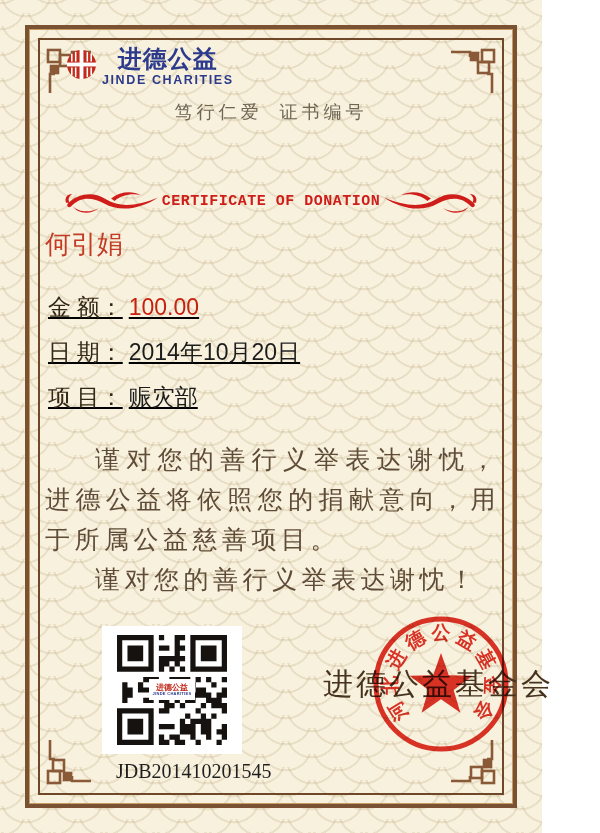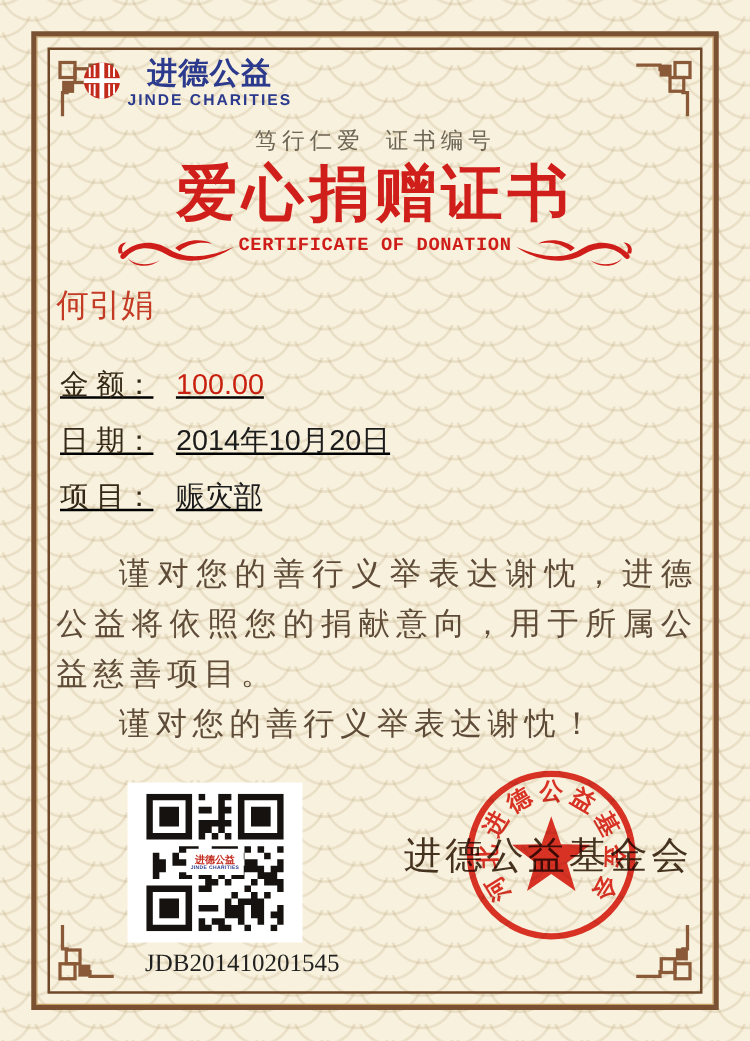--- a/index.html
+++ b/index.html
@@ -1,18 +1,18 @@
 <!DOCTYPE html>
 <html><head>
 <meta charset="utf-8">
 <style>
   html,body{margin:0;padding:0;}
   body{width:600px;height:833px;overflow:hidden;}
   .cert{
-    position:relative;width:600px;height:833px;
+    position:relative;width:542px;height:833px;
     background-color:#f8f1dd;
     background-image:
       radial-gradient(circle farthest-side at 50% -9px, rgba(0,0,0,0) 69%, rgba(176,152,106,.20) 70%, rgba(176,152,106,.20) 75%, rgba(0,0,0,0) 76%),
       radial-gradient(circle farthest-side at 50% -9px, rgba(0,0,0,0) 69%, rgba(176,152,106,.20) 70%, rgba(176,152,106,.20) 75%, rgba(0,0,0,0) 76%);
     background-size:52px 26px;
     background-position:0 0,26px 13px;
     font-family:"Liberation Serif","DejaVu Serif",serif;
   }
   .outer-frame{position:absolute;left:25px;top:25px;right:25px;bottom:25px;border:4px solid #7b5133;box-shadow:inset 0 0 0 1px #c69c62;}
   .inner-frame{position:absolute;left:38px;top:38px;right:38px;bottom:38px;border:2px solid #6f482a;}
@@ -23,31 +23,31 @@
   .corner.bl{left:41px;bottom:43px;transform:rotate(270deg);}
 
   .logo-row{position:absolute;left:66px;top:46px;display:flex;align-items:flex-start;}
   .logo-icon{width:31px;height:31px;margin-top:3px;}
   .logo-texts{margin-left:5px;display:flex;flex-direction:column;align-items:center;}
   .logo-cn{font-size:24px;font-weight:bold;color:#2b3a8c;letter-spacing:1px;line-height:1.15;}
   .logo-en{font-size:12.5px;font-weight:bold;color:#2b3a8c;letter-spacing:1.6px;font-family:"Liberation Sans","DejaVu Sans",sans-serif;line-height:1.1;}
 
   .tagline{position:absolute;left:0;right:0;top:100px;text-align:center;font-size:18px;letter-spacing:4px;color:#6e6554;white-space:pre;}
   .title{position:absolute;left:0;right:0;top:122px;margin:0;text-align:center;font-size:49px;font-weight:600;letter-spacing:4px;color:#d01f1a;}
-  .subtitle-row{position:absolute;left:0;right:0;top:188px;display:flex;justify-content:center;align-items:flex-start;gap:1px;}
+  .subtitle-row{position:absolute;left:0;right:0;top:188px;display:flex;justify-content:center;align-items:center;gap:1px;}
   .subtitle{font-family:"Liberation Mono","DejaVu Sans Mono",monospace;font-weight:bold;font-size:15px;letter-spacing:.5px;color:#cf1d19;white-space:nowrap;}
   .flourish{width:98px;height:26px;flex:none;}
   .flourish.right{transform:scaleX(-1);}
 
   .name{position:absolute;left:45px;top:227px;font-size:26px;font-weight:500;color:#c43b25;font-family:"Liberation Sans","DejaVu Sans",sans-serif;}
 
   .fields{position:absolute;left:48px;top:292px;}
   .frow{display:flex;align-items:baseline;height:45px;text-decoration:underline;}
   .flabel{font-size:23px;color:#342817;font-weight:500;}
-  .fvalue{font-size:23px;color:#1c1c1c;margin-left:18px;font-family:"Liberation Sans","DejaVu Sans",sans-serif;}
+  .fvalue{font-size:23px;color:#1c1c1c;margin-left:6px;font-family:"Liberation Sans","DejaVu Sans",sans-serif;}
   .fvalue.red{color:#c7200f;}
 
   .body-text{position:absolute;left:45px;right:42px;top:440px;}
   .body-text p{margin:0;font-size:25px;letter-spacing:4.5px;line-height:40px;text-indent:2em;color:#5f4c38;text-align:justify;}
 
   .qr-box{position:absolute;left:102px;top:626px;width:140px;height:128px;background:#ffffff;}
   .qr-box svg{position:absolute;left:15px;top:9px;}
   .qr-label{position:absolute;left:47px;top:53px;width:46px;height:21px;background:#fff;display:flex;flex-direction:column;align-items:center;justify-content:center;line-height:1;}
   .qr-label .l1{font-size:8px;color:#c22a1c;font-weight:bold;}
   .qr-label .l2{font-size:4px;color:#2b3a8c;font-weight:bold;letter-spacing:.3px;font-family:"Liberation Sans",sans-serif;}
@@ -120,21 +120,20 @@
           <line x1="26" y1="19" x2="26" y2="27"></line>
       </g>
     </svg>
     <div class="logo-texts">
       <div class="logo-cn">进德公益</div>
       <div class="logo-en">JINDE CHARITIES</div>
     </div>
   </div>
 
   <div class="tagline">笃行仁爱  证书编号</div>
-  <h1 class="title">爱心捐赠证书</h1>
 
   <div class="subtitle-row">
     <svg class="flourish" viewBox="0 0 110 30">
       <g fill="#cf1d19">
         <path d="M4 18 C18 4 36 5 48 13 C64 23 84 21 108 11 C86 26 62 27 46 18 C32 10 18 10 8 21 C5 24 2 21 4 18 Z"></path>
         <path d="M10 21 C16 28 30 29 40 23 C31 31 15 30 10 21 Z"></path>
         <path d="M54 12 C64 4 78 3 88 8 C77 6 66 8 58 15 Z"></path>
         <path d="M2 17 C0 12 3 7 9 7 C5 10 4 13 6 17 Z"></path>
       </g>
     </svg>

